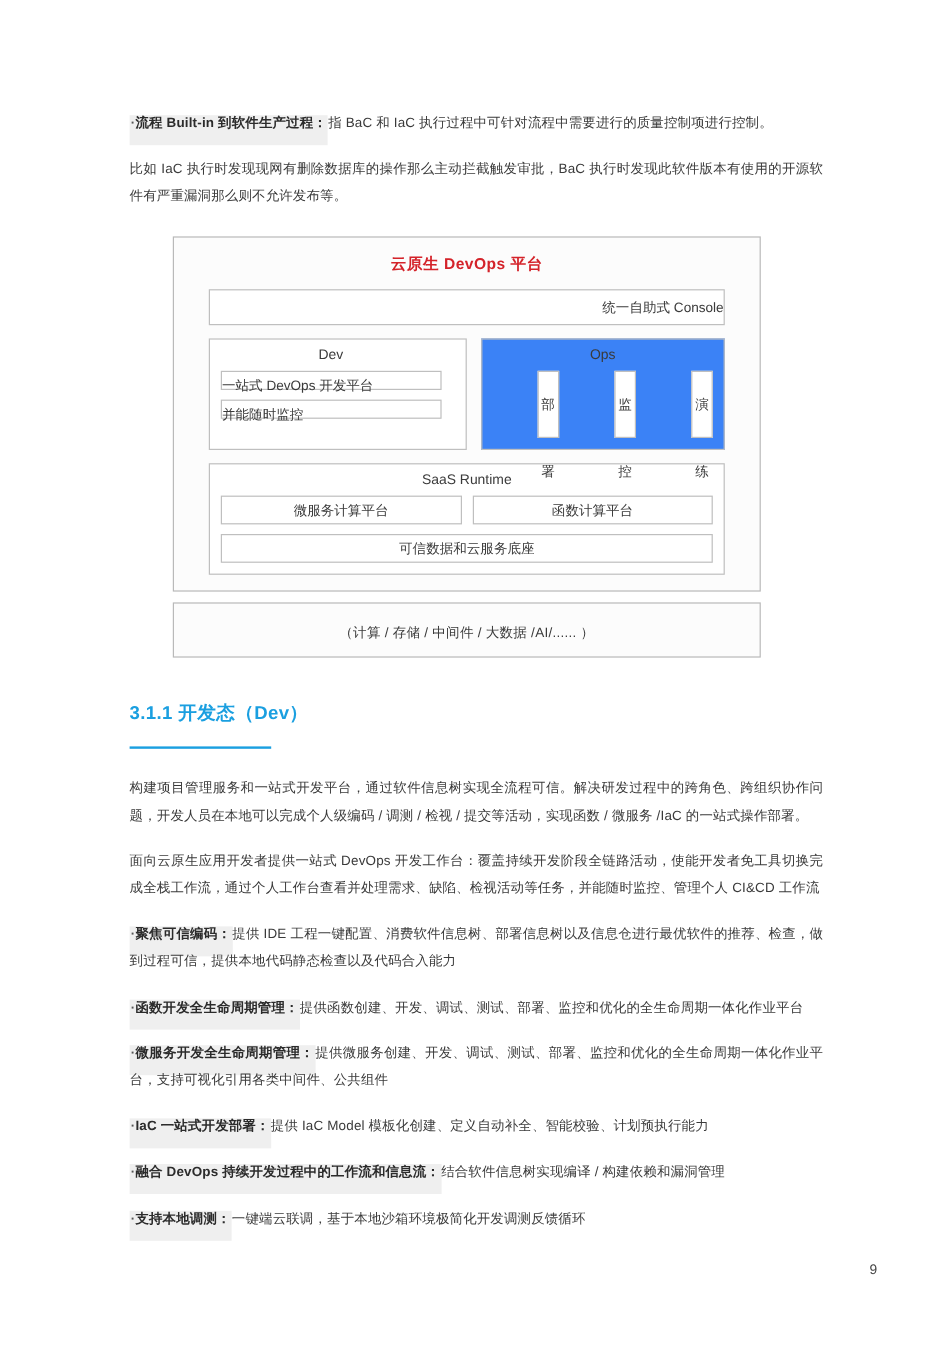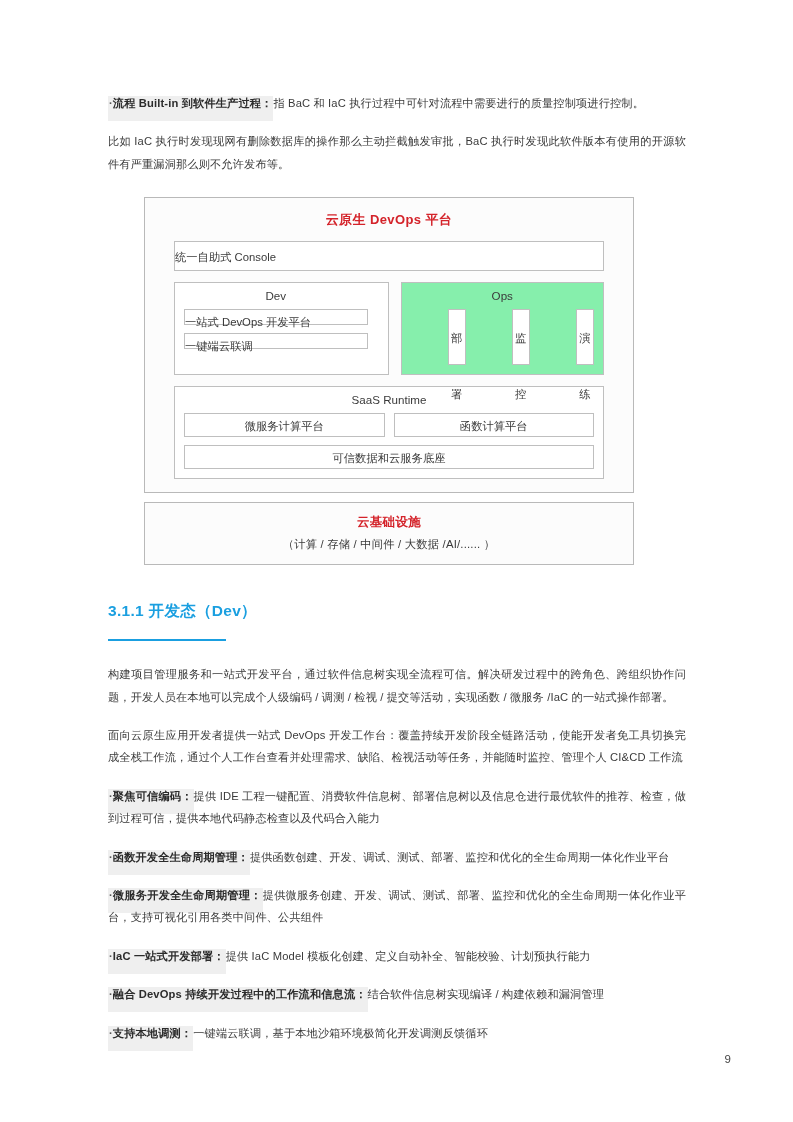--- a/index.html
+++ b/index.html
@@ -95,21 +95,21 @@
     font-size: 13px;
     font-weight: bold;
     color: #d4232a;
     letter-spacing: 0.4px;
     margin-bottom: 12px;
   }
   .box {
     border: 1px solid #bfbfbf;
     background: #ffffff;
     box-sizing: border-box;
-    text-align: left;
+    text-align: right;
     font-size: 11.3px;
     color: #3a3a3a;
   }
   .console-box {
     height: 30px;
     line-height: 30px;
     margin: 0 16px 0 16px;
   }
   .mid-row {
     display: flex;
@@ -119,21 +119,21 @@
   .dev-col {
     flex: 1 1 0;
     border: 1px solid #bfbfbf;
     background: #ffffff;
     box-sizing: border-box;
     padding: 6px 20px 9px 9px;
   }
   .ops-col {
     flex: 1 1 0;
     border: 1px solid #bfbfbf;
-    background: #86efac;
+    background: #3b82f6;
     box-sizing: border-box;
     padding: 6px 9px 9px 9px;
   }
   .col-title {
     text-align: center;
     font-size: 11.6px;
     color: #3a3a3a;
     margin-bottom: 7px;
   }
   .dev-item {
@@ -250,21 +250,21 @@
 
       <div class="diag-outer">
         <div class="diag-title">云原生 DevOps 平台</div>
 
         <div class="box console-box">统一自助式 Console</div>
 
         <div class="mid-row">
           <div class="dev-col">
             <div class="col-title">Dev</div>
             <div class="dev-item">一站式 DevOps 开发平台</div>
-            <div class="dev-item">一键端云联调</div>
+            <div class="dev-item">并能随时监控</div>
           </div>
           <div class="ops-col">
             <div class="col-title">Ops</div>
             <div class="ops-items">
               <div class="ops-item">部署</div>
               <div class="ops-item">监控</div>
               <div class="ops-item">演练</div>
             </div>
           </div>
         </div>
@@ -273,21 +273,20 @@
           <div class="saas-title">SaaS Runtime</div>
           <div class="saas-row">
             <div class="saas-cell">微服务计算平台</div>
             <div class="saas-cell">函数计算平台</div>
           </div>
           <div class="saas-full">可信数据和云服务底座</div>
         </div>
       </div>
 
       <div class="infra-box">
-        <div class="infra-title">云基础设施</div>
         <div class="infra-sub">（计算 / 存储 / 中间件 / 大数据 /AI/...... ）</div>
       </div>
     </div>
 
     <div style="height:36px"></div>
     <div class="sec-heading">3.1.1  开发态（Dev）</div>
     <div class="sec-rule"></div>
 
     <div style="height:22px"></div>
     <p class="para">构建项目管理服务和一站式开发平台，通过软件信息树实现全流程可信。解决研发过程中的跨角色、跨组织协作问题，开发人员在本地可以完成个人级编码 / 调测 / 检视 / 提交等活动，实现函数 / 微服务 /IaC 的一站式操作部署。</p>

